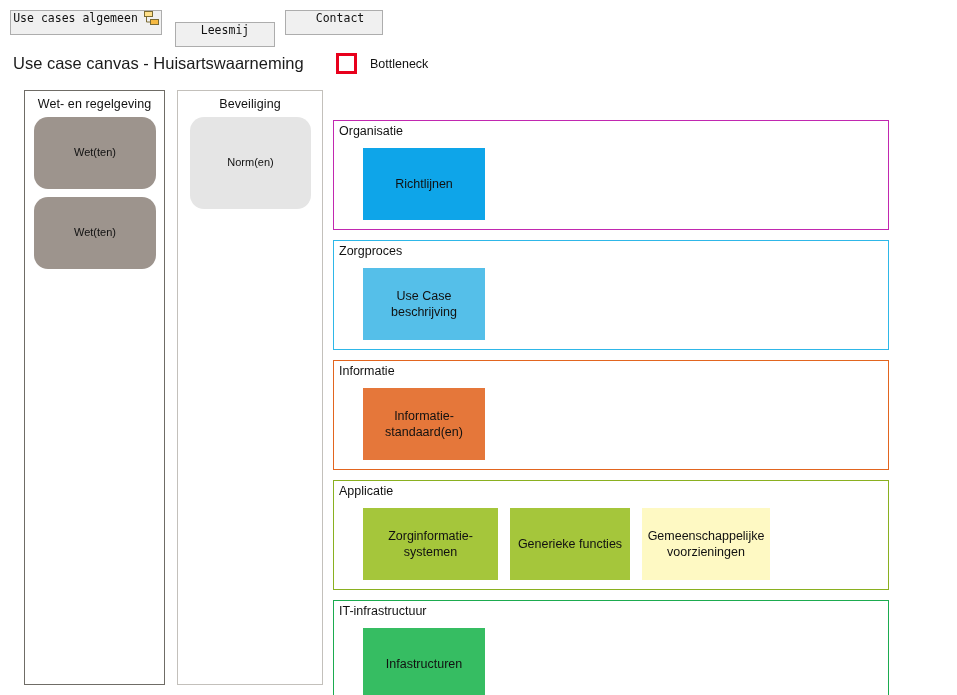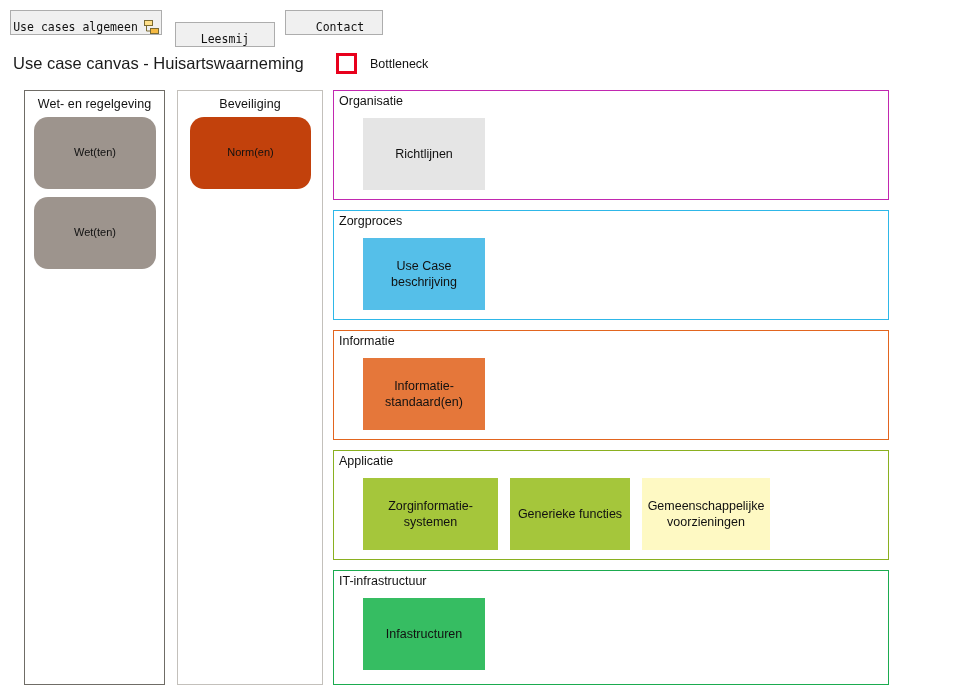--- a/index.html
+++ b/index.html
@@ -26,21 +26,21 @@
   .tb-btn {
     position: absolute;
     top: 10px;
     height: 25px;
     background: #f0f0f0;
     border: 1px solid #adadad;
     font-family: "DejaVu Sans Mono", "Liberation Mono", monospace;
     font-size: 11.5px;
     color: #111111;
     display: flex;
-    align-items: flex-end;
+    align-items: flex-start;
     justify-content: center;
     gap: 6px;
     box-sizing: border-box;
     cursor: default;
     user-select: none;
   }
   #btn-usecases { left: 10px;  width: 152px; }
   #btn-leesmij  { left: 175px; width: 100px; margin-top: 12px; }
   #btn-contact  { left: 285px; width: 98px; padding-left: 12px;  }
 
@@ -102,30 +102,31 @@
     justify-content: center;
     text-align: center;
     font-size: 11px;
     color: #111111;
     box-sizing: border-box;
     line-height: 1.25;
     border-radius: 14px;
   }
   #box-wet-1 { left: 9px;  top: 26px;  width: 122px; height: 72px; background: #9d948d; }
   #box-wet-2 { left: 9px;  top: 106px; width: 122px; height: 72px; background: #9d948d; }
-  #box-norm  { left: 12px; top: 26px;  width: 121px; height: 72px; background: #c2410c; }
+  #box-norm  { left: 12px; top: 26px;  width: 121px; height: 92px; background: #e5e5e5; }
 
   
   .layer {
     position: absolute;
     left: 333px;
     width: 556px;
     background: #ffffff;
     border: 1px solid #888;
     box-sizing: border-box;
+    margin-top: 30px;
   }
   .layer-title {
     position: absolute;
     left: 5px;
     top: 3px;
     font-size: 12.5px;
     color: #111111;
     white-space: nowrap;
   }
   .layer-boxes {
@@ -201,21 +202,21 @@
   </div>
 
   <div class="column" id="col-bev">
     <div class="column-title">Beveiliging</div>
     <div class="col-box" id="box-norm">Norm(en)</div>
   </div>
 
   <div class="layer" id="layer-organisatie">
     <div class="layer-title">Organisatie</div>
     <div class="layer-boxes">
-      <div class="layer-box" style="background:#e5e5e5">Richtlijnen</div>
+      <div class="layer-box" style="background:#0ea5e9">Richtlijnen</div>
     </div>
   </div>
 
   <div class="layer" id="layer-zorgproces">
     <div class="layer-title">Zorgproces</div>
     <div class="layer-boxes">
       <div class="layer-box" style="background:#55bfe9">Use Case beschrijving</div>
     </div>
   </div>
 

